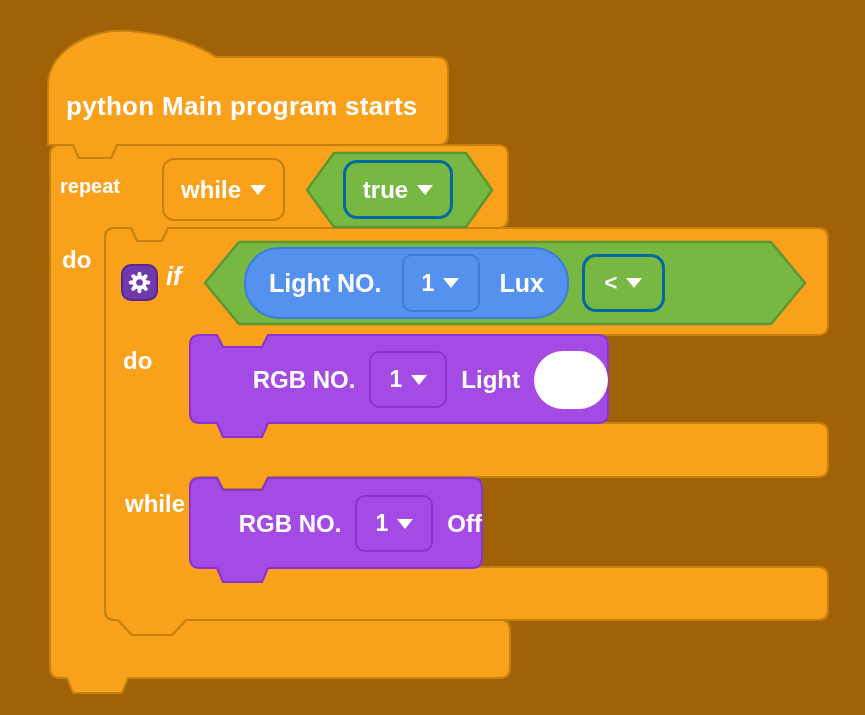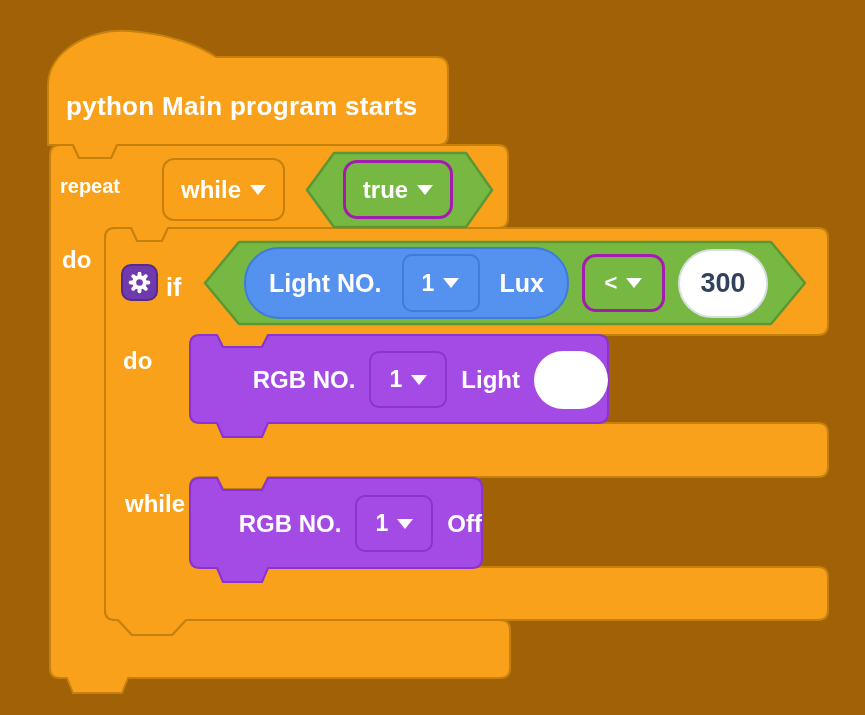--- a/index.html
+++ b/index.html
@@ -29,21 +29,21 @@
     box-sizing:border-box;
     cursor:pointer;
   }
   .tri{
     width:0;height:0;
     border-left:8px solid transparent;
     border-right:8px solid transparent;
     border-top:10px solid #ffffff;
   }
   .dd-orange{border:2px solid #c6810d;border-radius:12px;}
-  .dd-green {border:3px solid #a21caf;border-radius:14px;}
+  .dd-green {border:3px solid #0369a1;border-radius:14px;}
   .dd-blue  {border:2px solid #3e7cd9;border-radius:10px;}
   .dd-purple{border:2px solid #8a33cf;border-radius:10px;}
   .row{
     position:absolute;
     display:flex;
     align-items:center;
     color:#ffffff;
     font-weight:700;
     justify-content:flex-end;
   }
@@ -126,39 +126,36 @@
         <rect x="8.3" y="0.6" width="3.4" height="18.8" rx="1.7"></rect>
         <rect x="8.3" y="0.6" width="3.4" height="18.8" rx="1.7" transform="rotate(45 10 10)"></rect>
         <rect x="8.3" y="0.6" width="3.4" height="18.8" rx="1.7" transform="rotate(90 10 10)"></rect>
         <rect x="8.3" y="0.6" width="3.4" height="18.8" rx="1.7" transform="rotate(135 10 10)"></rect>
         <circle cx="10" cy="10" r="6.3"></circle>
       </g>
       <circle cx="10" cy="10" r="2.9" fill="#6f3aae"></circle>
     </svg>
   </div>
 
-  <div class="lbl" style="left:166px;top:275px;font-size:25px;">if</div>
+  <div class="lbl" style="left:166px;top:264px;font-size:25px;font-style:italic;">if</div>
 
   <div class="row" style="left:245px;top:248px;width:323px;height:70px;justify-content:center;gap:20px;font-size:25px;">
     <span>Light NO.</span>
     <span class="dd-inline dd-blue" style="width:78px;height:58px;font-size:23px;">
       <span>1</span>
       <span class="tri"></span>
     </span>
     <span>Lux</span>
   </div>
 
   <div class="dd dd-green" style="left:582px;top:254px;width:83px;height:58px;font-size:22px;">
     <span>&lt;</span>
     <span class="tri"></span>
   </div>
 
-  <div class="num-field" style="left:678px;top:249px;width:90px;height:69px;font-size:27px;">
-    <span>300</span>
-  </div>
 
   <div class="lbl" style="left:123px;top:349px;font-size:24px;">do</div>
 
   <div class="row" style="left:190px;top:336px;width:418px;height:87px;padding-left:15px;gap:14px;font-size:24px;box-sizing:border-box;">
     <span>RGB NO.</span>
     <span class="dd-inline dd-purple" style="width:78px;height:57px;font-size:23px;">
       <span>1</span>
       <span class="tri"></span>
     </span>
     <span>Light</span>

